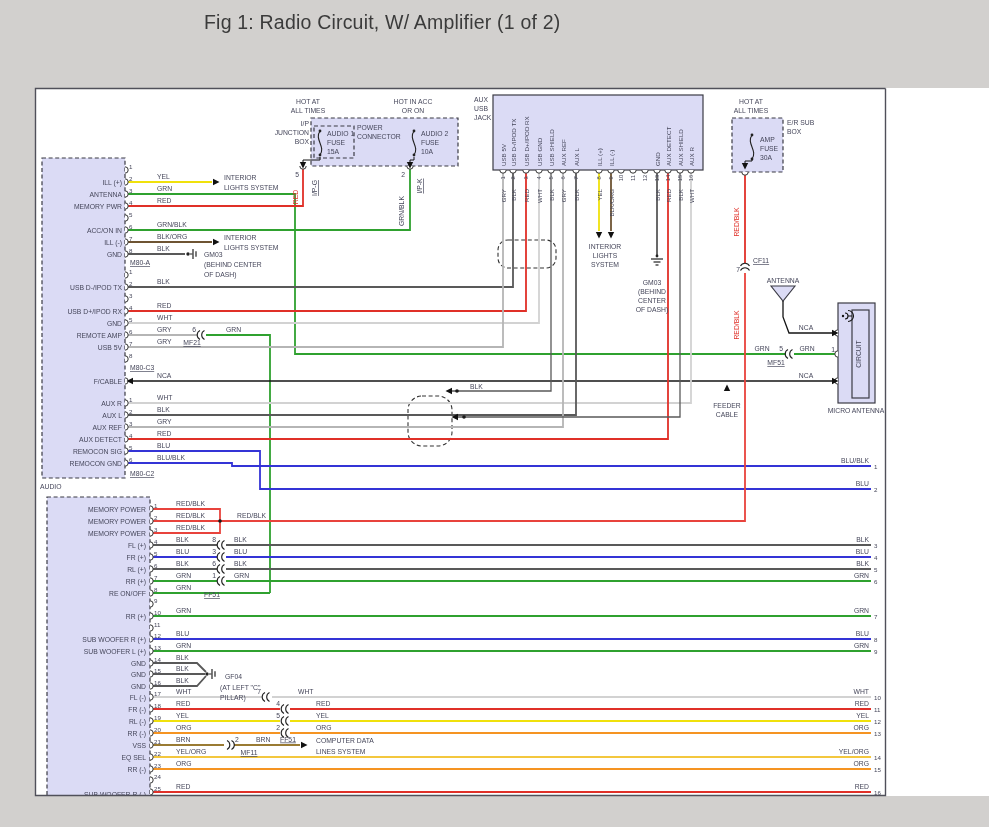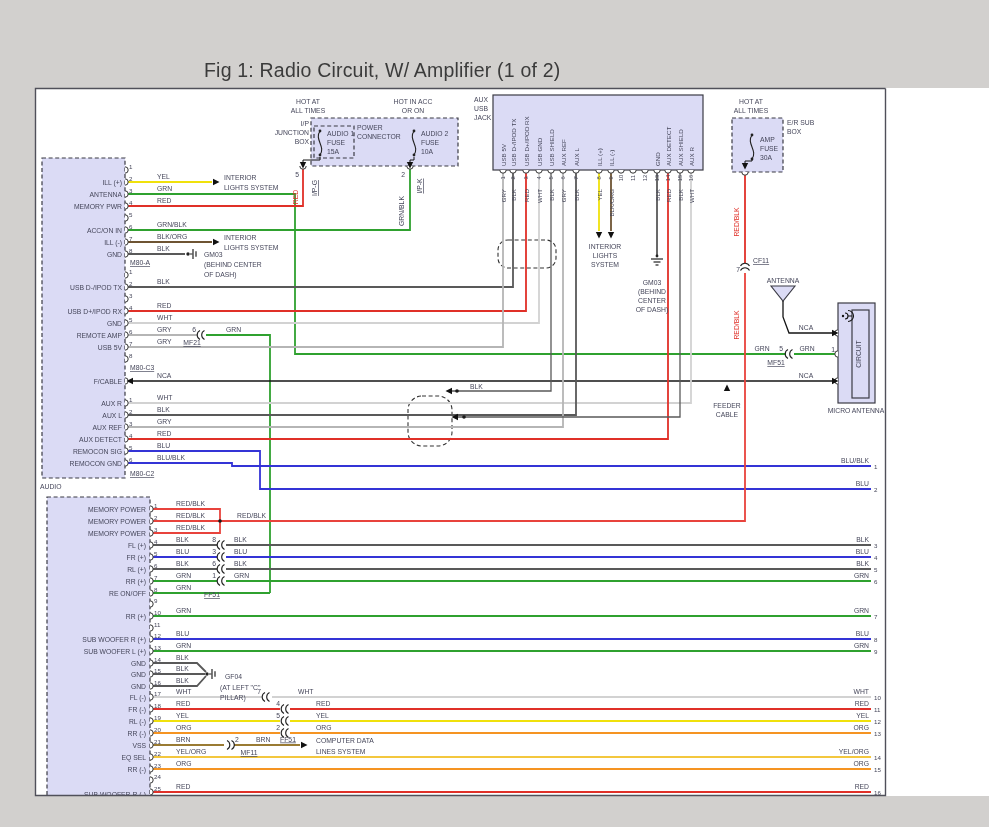--- a/index.html
+++ b/index.html
@@ -1,18 +1,18 @@
 <!DOCTYPE html>
 <html><head>
 <meta charset="utf-8">
 <style>
   html,body{margin:0;padding:0;}
   body{width:989px;height:827px;background:#d2d0ce;font-family:"Liberation Sans",sans-serif;overflow:hidden;}
   .page{position:relative;width:989px;height:827px;}
-  .title{position:absolute;left:204px;top:11px;font-size:19.5px;color:#3b3b3b;letter-spacing:.2px;margin-top:48px;}
+  .title{position:absolute;left:204px;top:11px;font-size:19.5px;color:#3b3b3b;letter-spacing:.2px;}
   svg{position:absolute;left:0;top:0;}
   text{font-family:"Liberation Sans",sans-serif;}
 </style>
 </head>
 <body>
 <div class="page">
   <div class="title">Fig 1: Radio Circuit, W/ Amplifier (1 of 2)</div>
   <svg id="diagram" width="989" height="827" viewBox="0 0 989 827">
       <rect x="35" y="88" width="954" height="708" fill="#ffffff"></rect>
       <defs>

